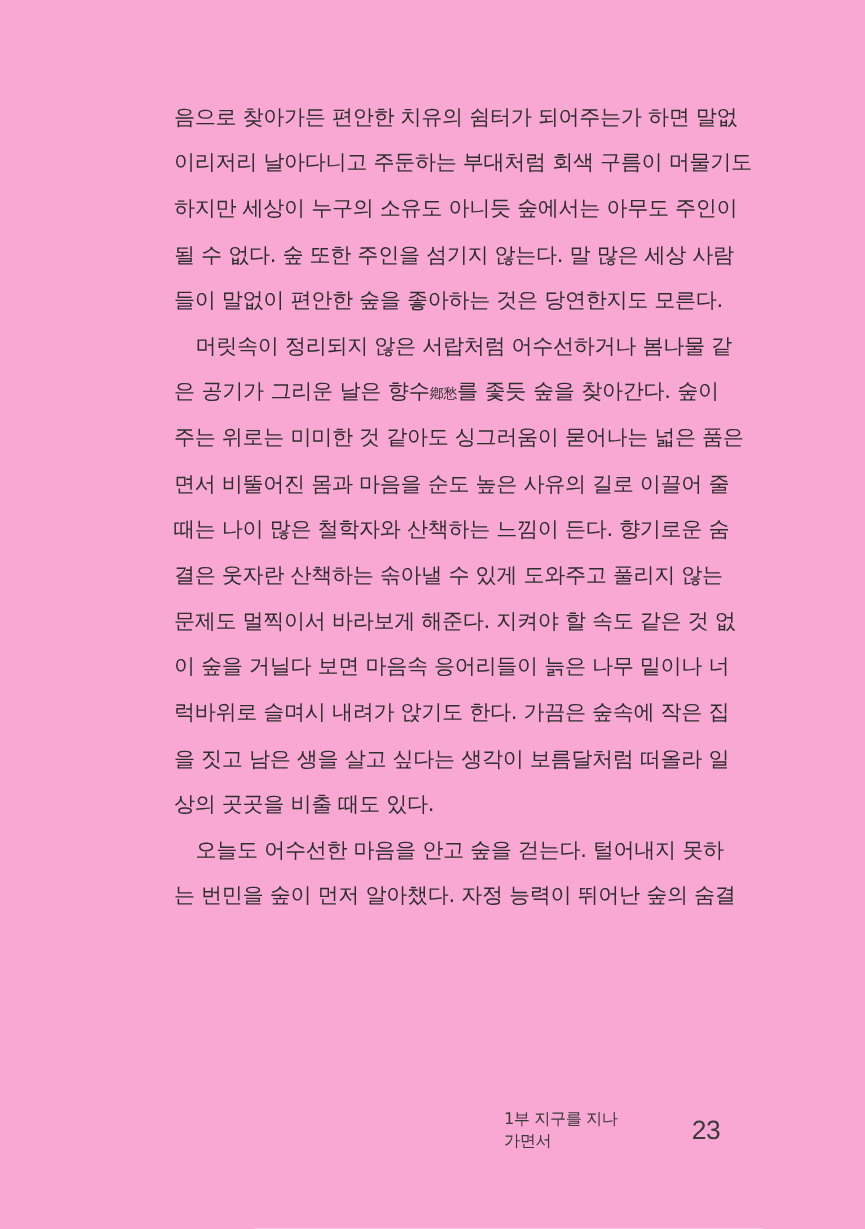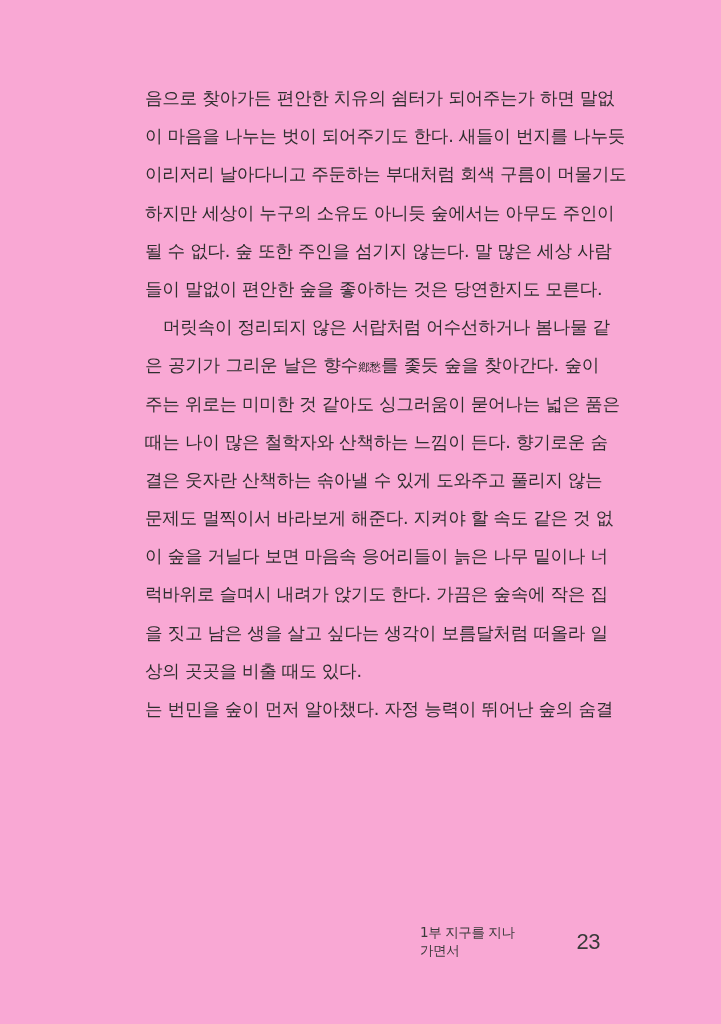--- a/index.html
+++ b/index.html
@@ -73,35 +73,36 @@
       letter-spacing: -0.5px;
       margin-left: 43px;
     }
   </style>
 </head>
 <body>
 
 <div class="page">
   <div class="body-text">
     <div class="line">음으로 찾아가든 편안한 치유의 쉼터가 되어주는가 하면 말없</div>
-    <div class="line">이 마음을 나누는 벗이 되어주기도 한다. 새들이 번지를 나누듯</div>
     <div class="line">이리저리 날아다니고 주둔하는 부대처럼 회색 구름이 머물기도</div>
     <div class="line">하지만 세상이 누구의 소유도 아니듯 숲에서는 아무도 주인이</div>
     <div class="line">될 수 없다. 숲 또한 주인을 섬기지 않는다. 말 많은 세상 사람</div>
     <div class="line last">들이 말없이 편안한 숲을 좋아하는 것은 당연한지도 모른다.</div>
     <div class="line indent">머릿속이 정리되지 않은 서랍처럼 어수선하거나 봄나물 같</div>
     <div class="line"><span>은 공기가 그리운 날은 향수</span><span class="hanja">鄕愁</span><span>를 좇듯 숲을 찾아간다. 숲이</span></div>
     <div class="line">주는 위로는 미미한 것 같아도 싱그러움이 묻어나는 넓은 품은</div>
+    <div class="line">면서 비뚤어진 몸과 마음을 순도 높은 사유의 길로 이끌어 줄</div>
     <div class="line">때는 나이 많은 철학자와 산책하는 느낌이 든다. 향기로운 숨</div>
     <div class="line">결은 웃자란 산책하는 솎아낼 수 있게 도와주고 풀리지 않는</div>
     <div class="line">문제도 멀찍이서 바라보게 해준다. 지켜야 할 속도 같은 것 없</div>
     <div class="line">이 숲을 거닐다 보면 마음속 응어리들이 늙은 나무 밑이나 너</div>
     <div class="line">럭바위로 슬며시 내려가 앉기도 한다. 가끔은 숲속에 작은 집</div>
     <div class="line">을 짓고 남은 생을 살고 싶다는 생각이 보름달처럼 떠올라 일</div>
     <div class="line last">상의 곳곳을 비출 때도 있다.</div>
+    <div class="line indent">오늘도 어수선한 마음을 안고 숲을 걷는다. 털어내지 못하</div>
     <div class="line">는 번민을 숲이 먼저 알아챘다. 자정 능력이 뛰어난 숲의 숨결</div>
   </div>
 
   <div class="footer">
     <span class="running-head">1부 지구를 지나가면서</span>
     <span class="page-number">23</span>
   </div>
 </div>
 
 </body></html>

